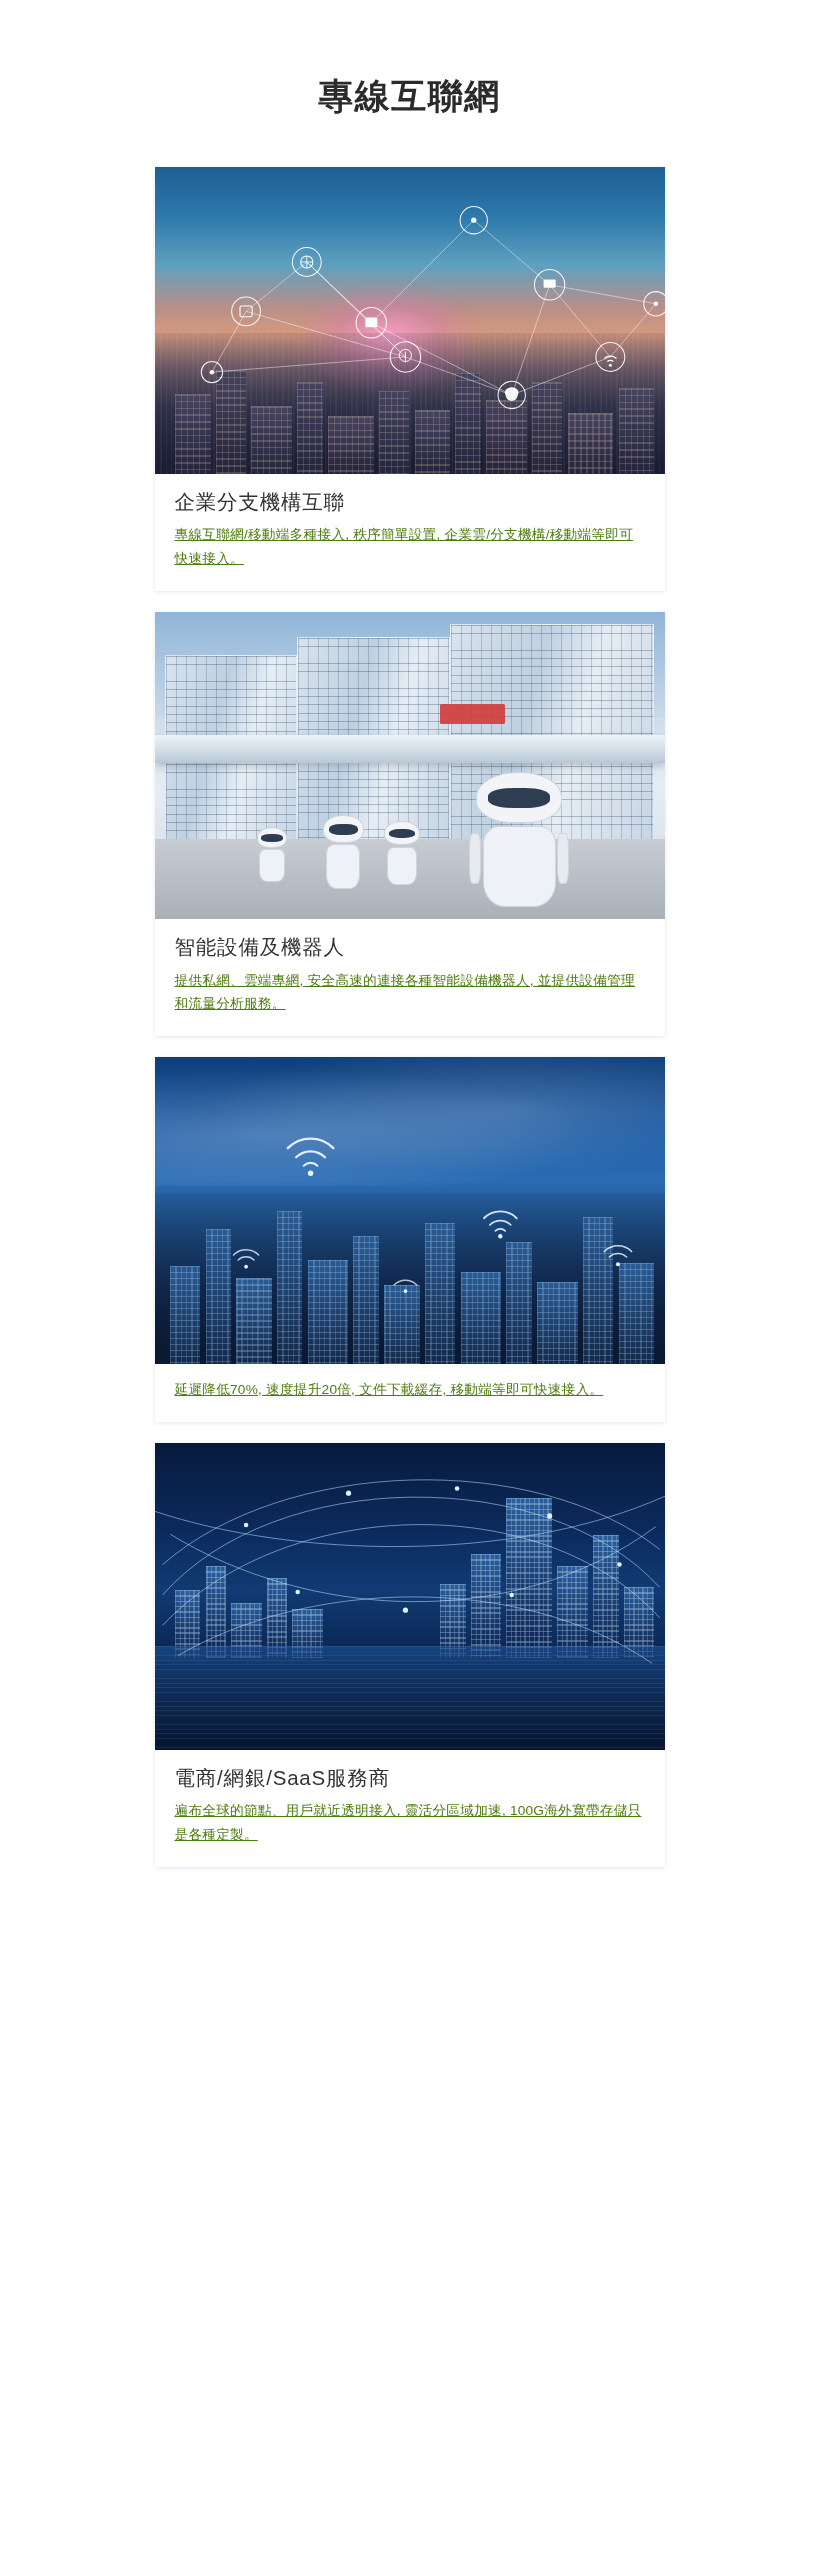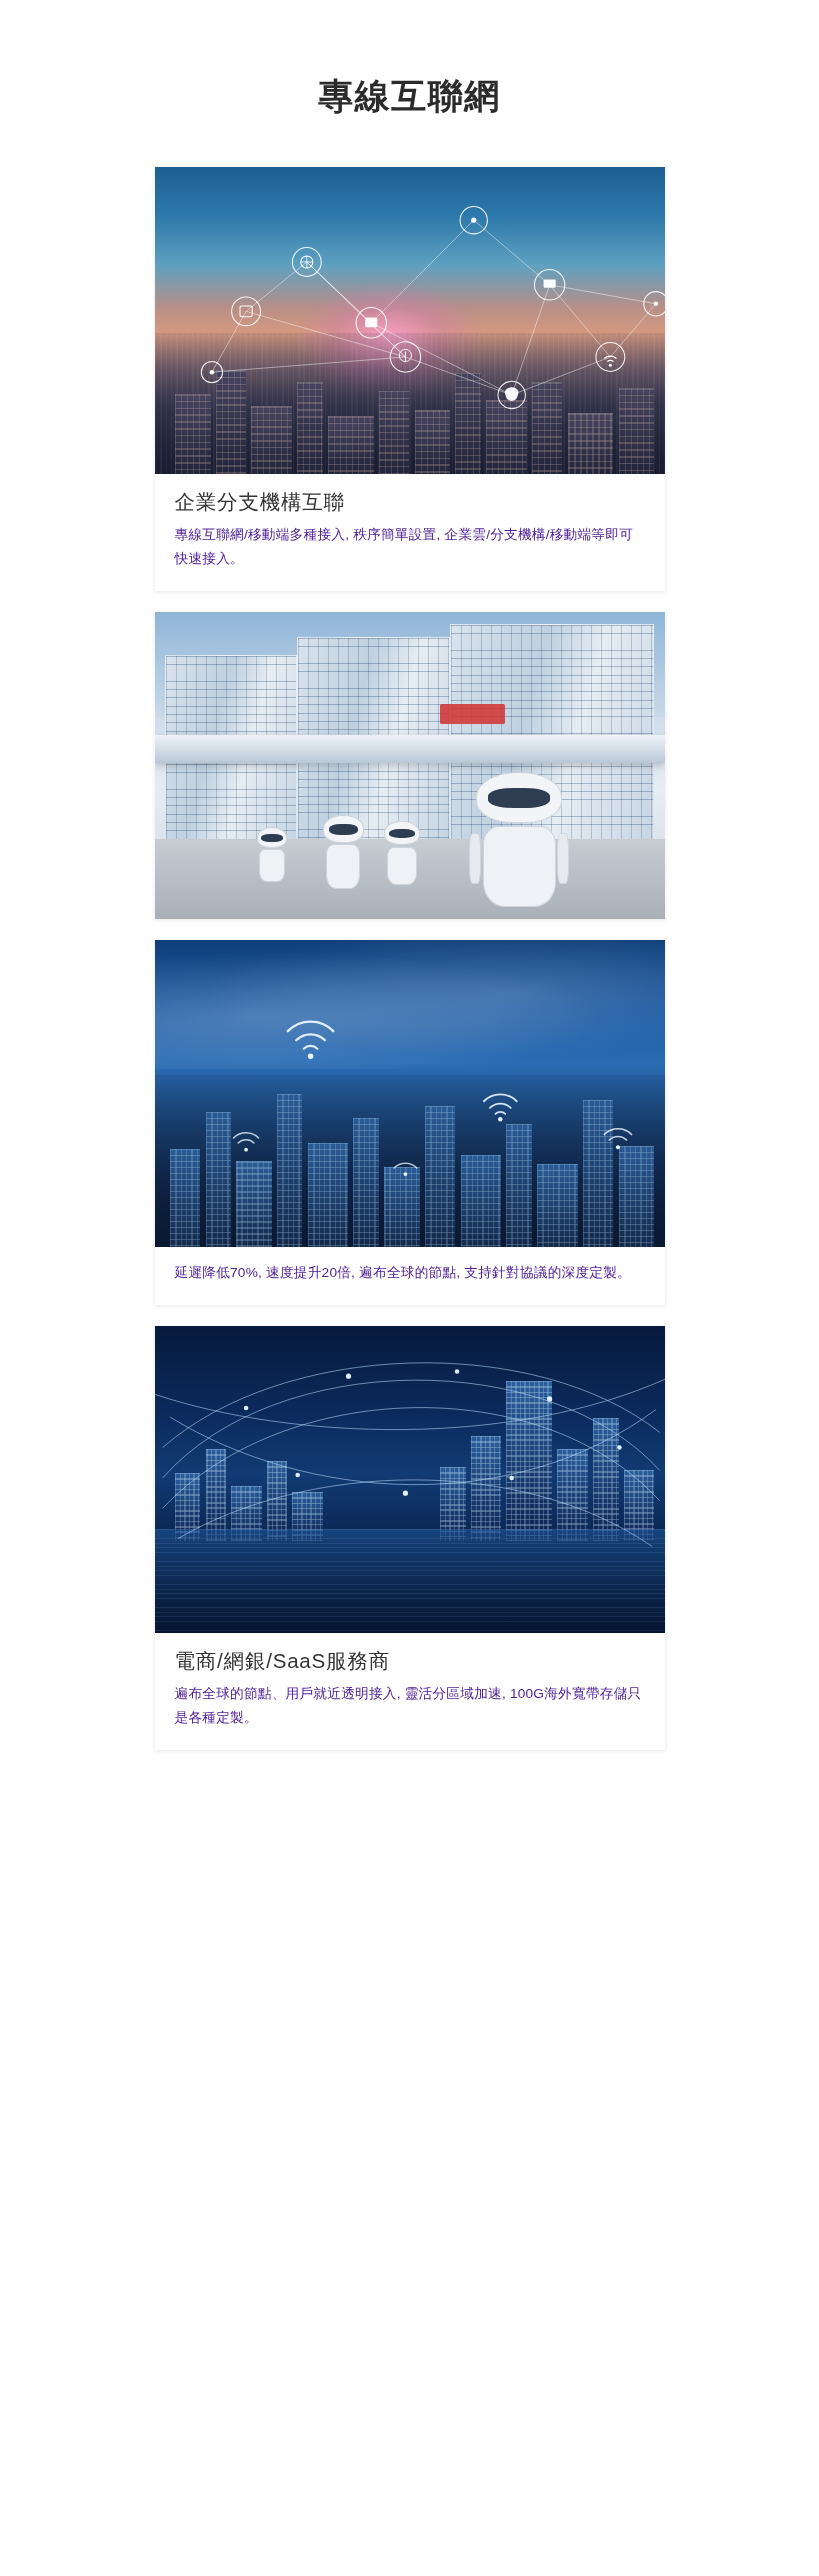--- a/index.html
+++ b/index.html
@@ -50,22 +50,23 @@
   .card-title {
     font-size: 20.5px;
     color: #333333;
     font-weight: 400;
     letter-spacing: 0.8px;
     margin-bottom: 7.6px;
   }
   .card-desc {
     font-size: 13.7px;
     line-height: 1.75;
-    color: #4c1d95;
+    color: #4d7c0f;
     letter-spacing: 0.2px;
+    text-decoration: underline;
   }
 
   
   .sc1 {
     background:
       linear-gradient(to bottom,
         #1d5f93 0%,
         #2d79ab 16%,
         #5fa0c0 32%,
         #b98f87 46%,
@@ -294,20 +295,24 @@
               <div class="visor"></div>
             </div>
           <div class="body"></div>
         </div>
         <div class="robot" style="left:20%;top:70%;width:6%;height:18%;">
           <div class="head">
               <div class="visor"></div>
             </div>
           <div class="body"></div>
         </div>
+      </div>
+      <div class="card-body">
+        <div class="card-title">智能設備及機器人</div>
+        <div class="card-desc">提供私網、雲端專網, 安全高速的連接各種智能設備機器人, 並提供設備管理和流量分析服務。</div>
       </div>
     </div>
 
     <div class="card">
       <div class="card-media sc3">
         <div class="cloudy"></div>
         <div class="skyline"></div>
         <div class="b" style="left:3%;width:6%;height:32%;"></div>
         <div class="b" style="left:10%;width:5%;height:44%;"></div>
         <div class="b" style="left:16%;width:7%;height:28%;"></div>
@@ -347,21 +352,21 @@
               <circle cx="0" cy="38" r="4.4" fill="#eaf4ff" stroke="none"></circle>
             </g>
             <g transform="translate(330,295) scale(.5)">
               <path d="M-30,10 a42,42 0 0 1 60,0" stroke-width="3.8" stroke-opacity=".75"></path>
               <circle cx="0" cy="26" r="5" fill="#eaf4ff" stroke="none"></circle>
             </g>
           </g>
         </svg>
       </div>
       <div class="card-body">
-        <div class="card-desc">延遲降低70%, 速度提升20倍, 遍布全球的節點, 支持針對協議的深度定製。</div>
+        <div class="card-desc">延遲降低70%, 速度提升20倍, 文件下載緩存, 移動端等即可快速接入。</div>
       </div>
     </div>
 
     <div class="card">
       <div class="card-media sc4">
         <div class="b" style="left:4%;width:5%;height:22%;"></div>
         <div class="b" style="left:10%;width:4%;height:30%;"></div>
         <div class="b" style="left:15%;width:6%;height:18%;"></div>
         <div class="b" style="left:22%;width:4%;height:26%;"></div>
         <div class="b" style="left:27%;width:6%;height:16%;"></div>

